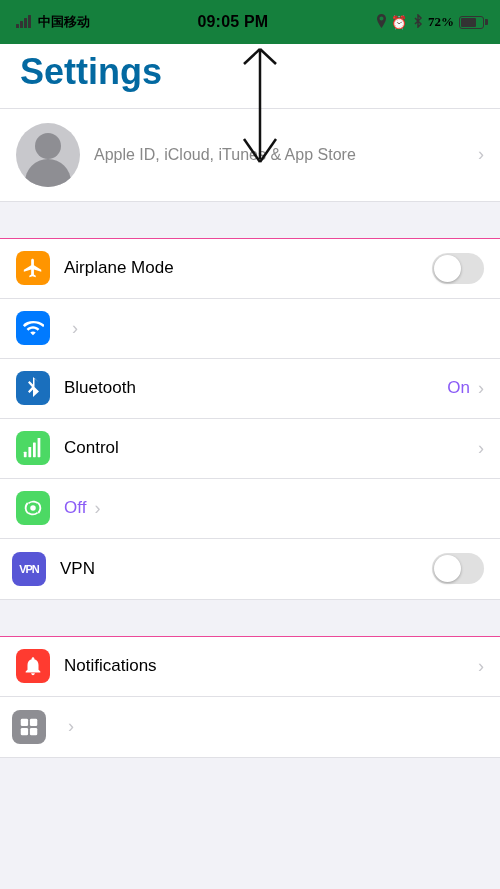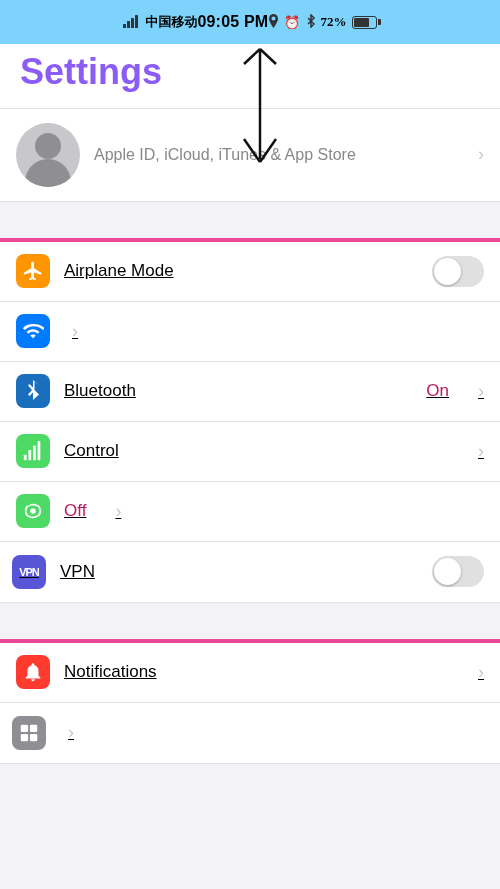--- a/index.html
+++ b/index.html
@@ -7,25 +7,25 @@
     body {
       width: 500px;
       min-height: 889px;
       background: #f2f2f7;
       font-family: -apple-system, 'SF Pro Text', 'Helvetica Neue', sans-serif;
       overflow-x: hidden;
     }
 
     
     .status-bar {
-      background: #7dd3fc;
+      background: #15803d;
       height: 44px;
       display: flex;
       align-items: center;
-      justify-content: center;
+      justify-content: space-between;
       padding: 0 16px;
       font-size: 15px;
       font-weight: 600;
     }
     .status-left {
       display: flex;
       align-items: center;
       gap: 4px;
       font-size: 13px;
       font-weight: 600;
@@ -71,21 +71,21 @@
 
     
     .header {
       background: #fff;
       padding: 8px 20px 16px 20px;
       border-bottom: 1px solid #e0e0e5;
     }
     .header-title {
       font-size: 36px;
       font-weight: 700;
-      color: #8b5cf6;
+      color: #0369a1;
       line-height: 1.1;
     }
 
     
     .arrow-annotation {
       position: absolute;
       top: 44px;
       left: 230px;
       width: 60px;
       height: 130px;
@@ -160,23 +160,22 @@
       background: #f2f2f7;
     }
     .section-gap-small {
       height: 36px;
       background: #f2f2f7;
     }
 
     
     .settings-group {
       background: #fff;
-      border-top: 4px solid #ec4899;
+      border-top: 1px solid #ec4899;
       border-bottom: 1px solid #e0e0e5;
-      text-decoration: underline;
     }
     .settings-row {
       display: flex;
       align-items: center;
       padding: 0 16px;
       height: 60px;
       background: #fff;
       border-bottom: 1px solid #e0e0e5;
       cursor: pointer;
     }
@@ -194,22 +193,22 @@
       margin-right: 14px;
       flex-shrink: 0;
     }
     .row-label {
       flex: 1;
       font-size: 17px;
       color: #000;
     }
     .row-value {
       font-size: 17px;
-      color: #be185d;
-      margin-right: 21px;
+      color: #8b5cf6;
+      margin-right: 0;
     }
 
     
     .toggle {
       width: 52px;
       height: 31px;
       border-radius: 16px;
       background: #e0e0e0;
       position: relative;
       flex-shrink: 0;

